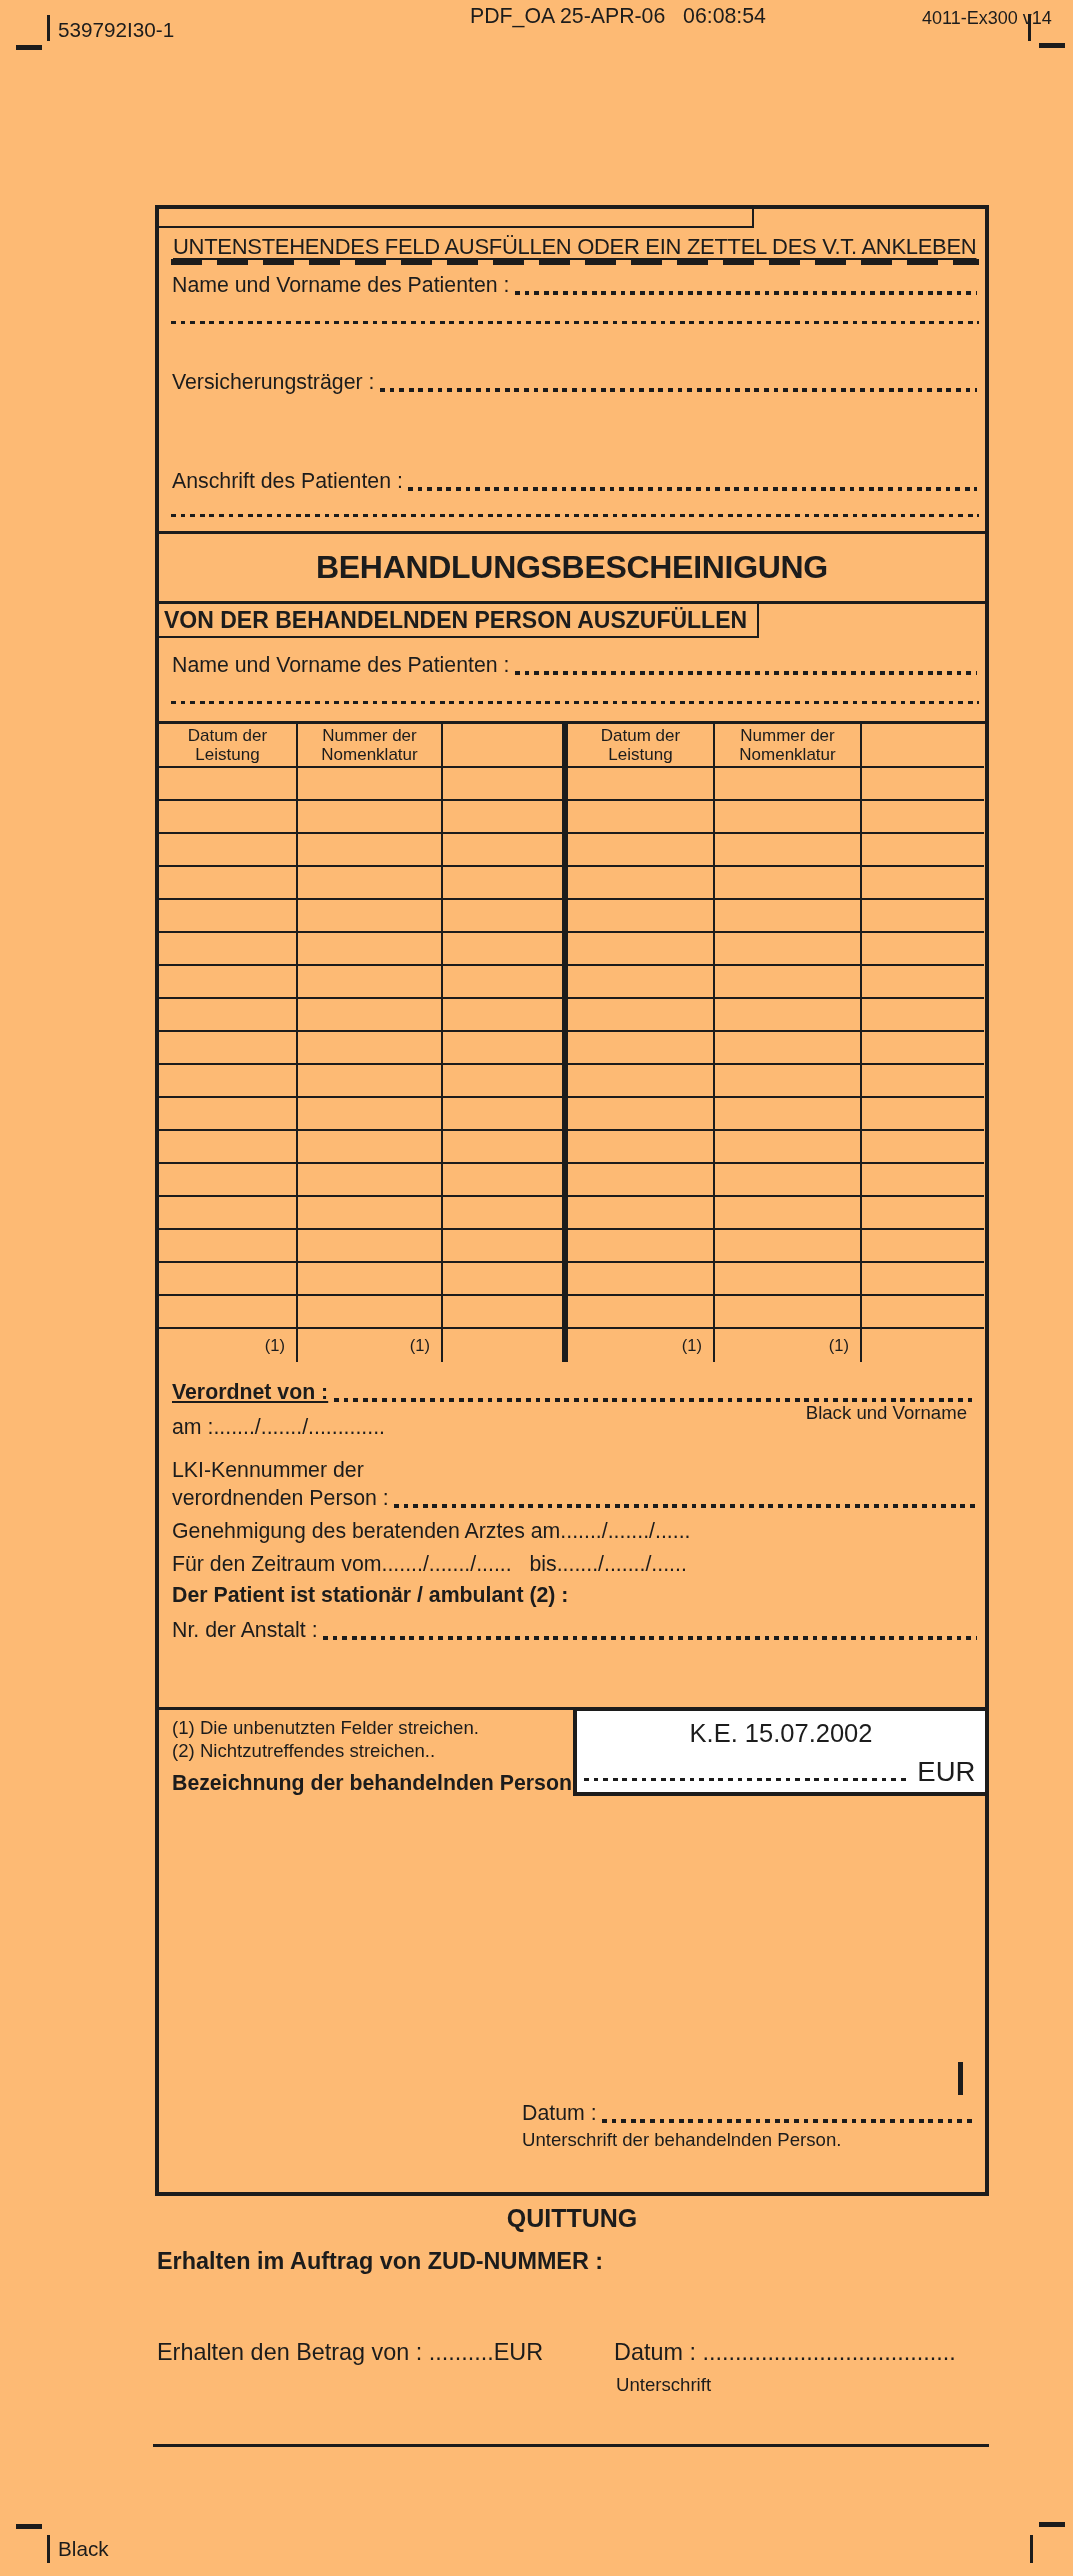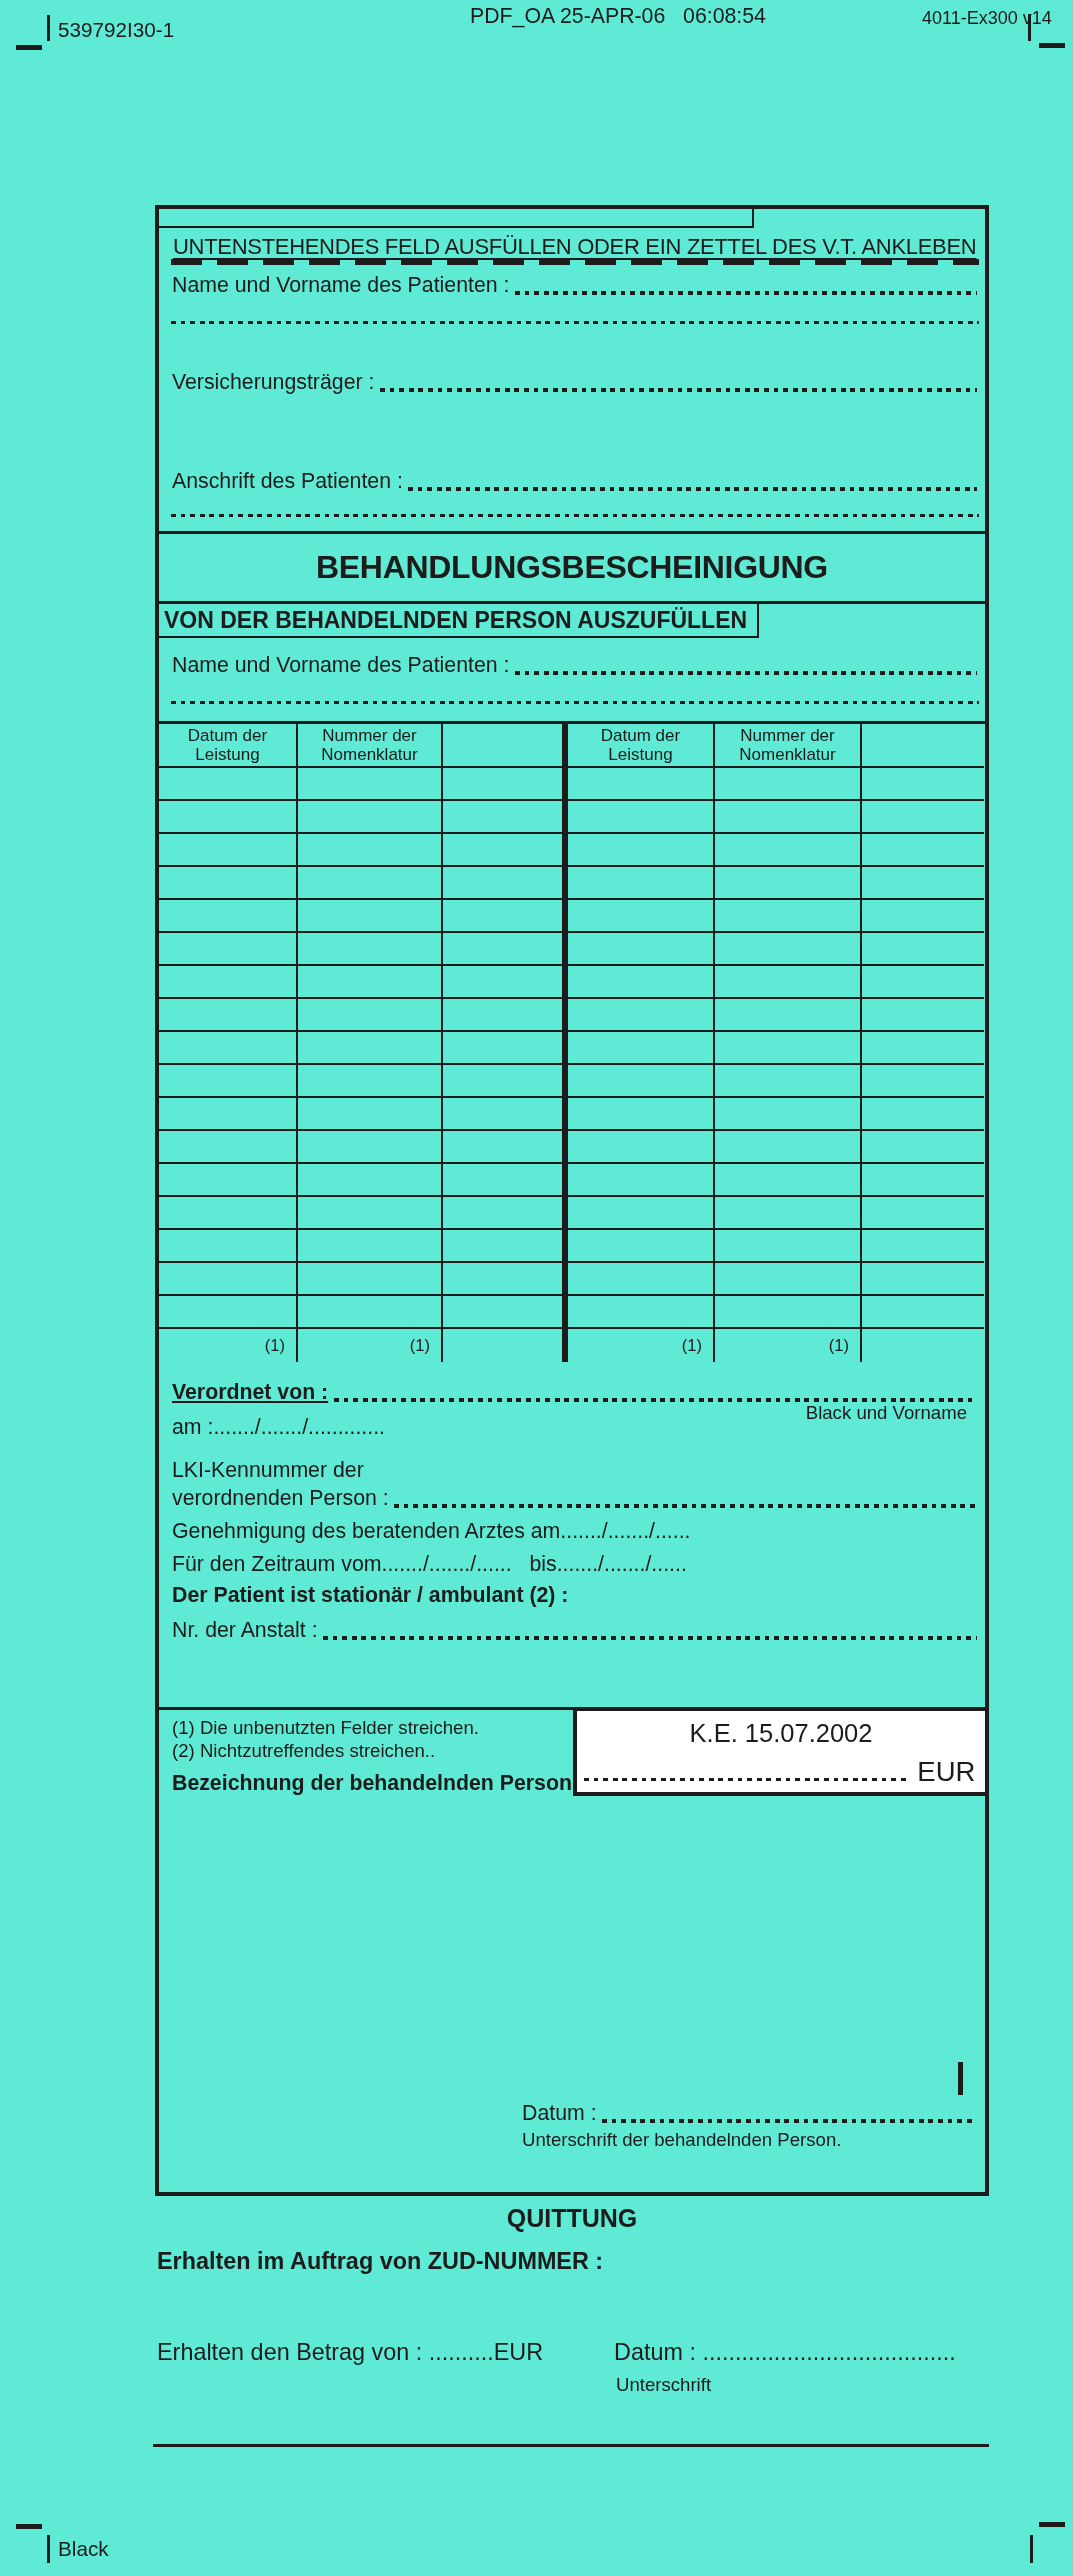--- a/index.html
+++ b/index.html
@@ -1,16 +1,16 @@
 <!DOCTYPE html>
 <html style="font-size:11px"><head>
 <meta charset="utf-8">
 <style>
   html,body{margin:0;padding:0;background:#fff;}
-  #page{position:relative;width:1073px;height:2576px;background:#5eead4;
+  #page{position:relative;width:1073px;height:2576px;background:#fdba74;
         font-family:"Liberation Sans","DejaVu Sans",sans-serif;color:#1c1c1c;overflow:hidden;}
   .abs{position:absolute;}
   .pre{white-space:pre;}
   .bold{font-weight:700;}
   .bar{background:#1c1c1c;}
   
   .dots{flex:1 1 auto;height:3.4px;align-self:flex-end;margin:0 0 3.4px 5.5px;
         background-image:repeating-linear-gradient(to right,#1c1c1c 0 4.8px,transparent 4.8px 9.6px);}
   .dotline{height:3.4px;background-image:repeating-linear-gradient(to right,#1c1c1c 0 4.8px,transparent 4.8px 9.6px);}
   .frow{display:flex;align-items:baseline;}

